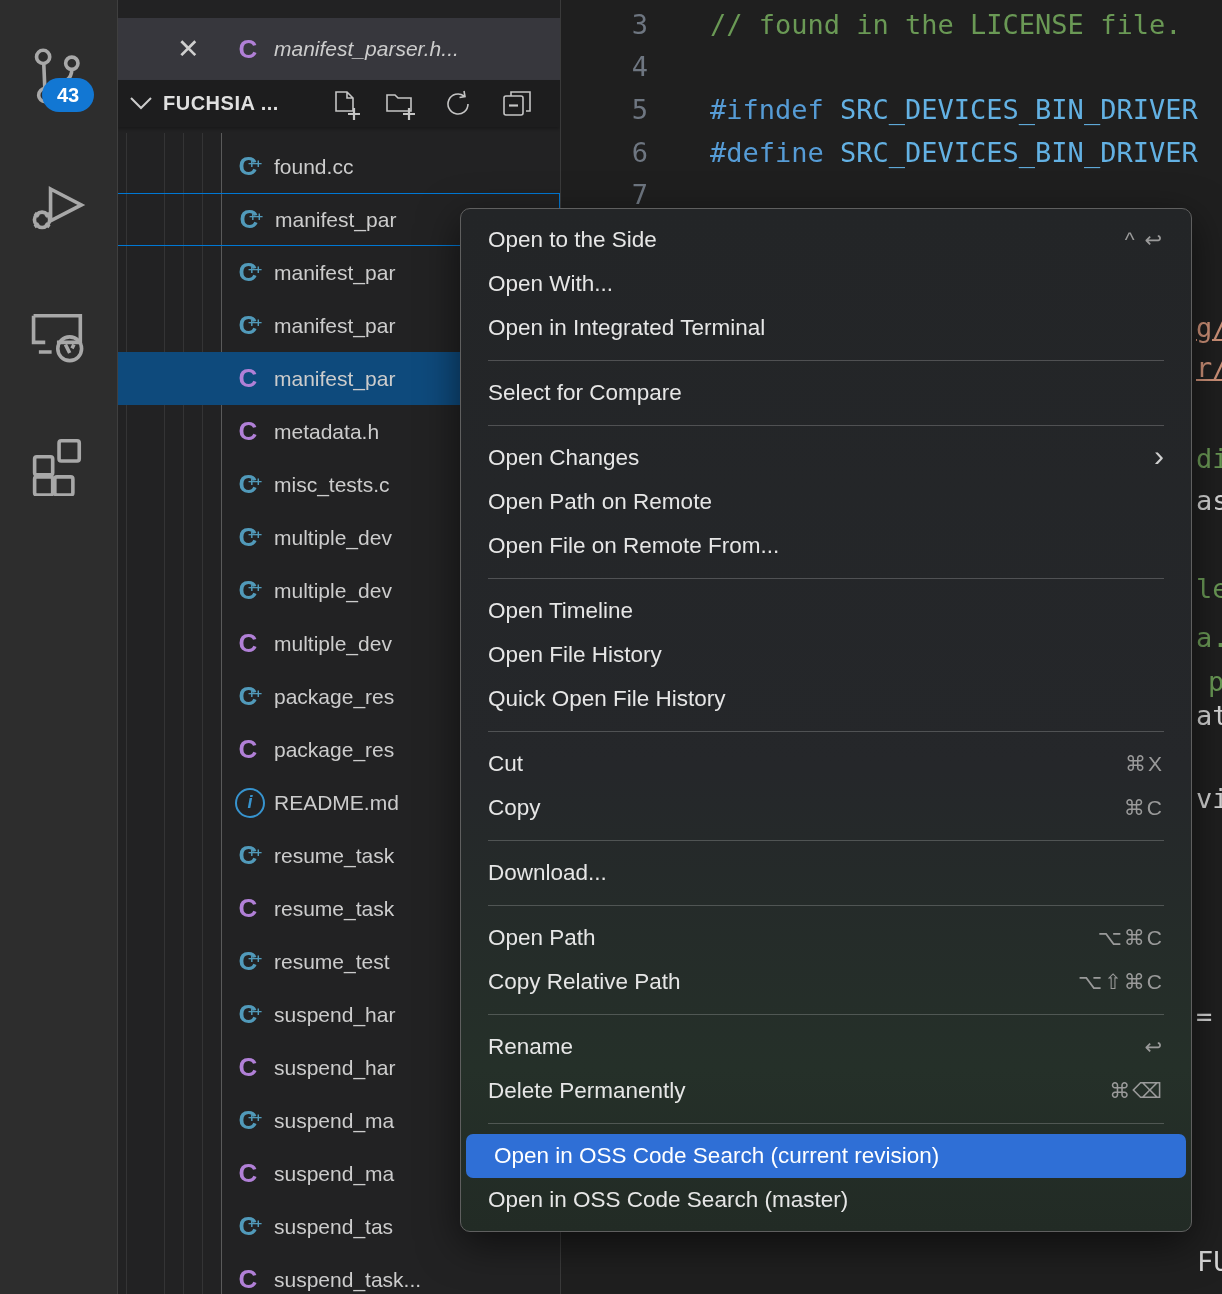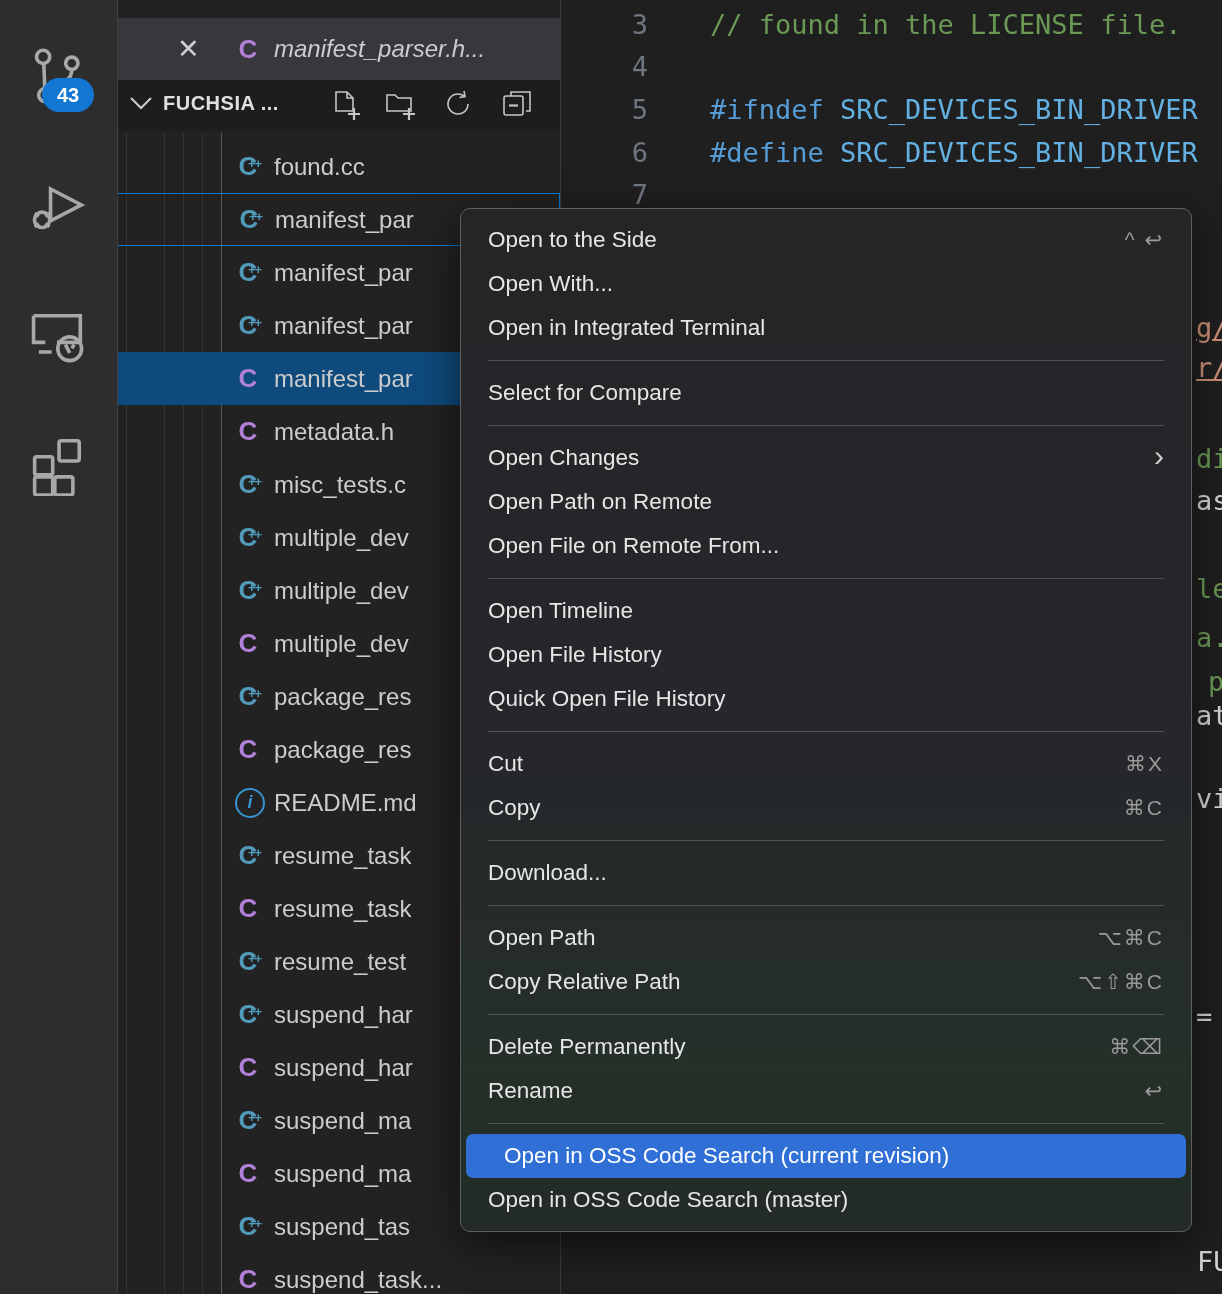--- a/index.html
+++ b/index.html
@@ -42,21 +42,21 @@
   .trow{position:absolute;left:0;width:100%;height:53px;display:flex;align-items:center;box-sizing:border-box;}
   .trow.sel{background:var(--selection_bg);}
   .trow.foc{border:1px solid var(--focus_border);}
   .fi{position:absolute;left:114px;width:34px;font-weight:700;font-size:26px;text-align:center;}
   .fi.cpp{color:var(--cpp_icon);}
   .fi.cpp::after{content:"++";position:absolute;font-size:13px;font-weight:700;
        letter-spacing:-1px;left:17px;top:5px;}
   .fi.c{color:var(--c_icon);}
   .fi.info{left:118px;width:26px;height:26px;border:2.2px solid var(--info_icon);border-radius:50%;
        color:var(--info_icon);font-size:18px;font-weight:700;line-height:25px;font-style:italic;}
-  .flabel{position:absolute;left:157px;font-size:24px;color:var(--text);white-space:nowrap;}
+  .flabel{position:absolute;left:157px;font-size:21px;color:var(--text);white-space:nowrap;}
   
   #editor{position:absolute;left:560px;top:0;width:662px;height:100%;background:var(--editor_bg);z-index:1;}
   #code{position:absolute;top:3px;left:0;right:0;font-family:"DejaVu Sans Mono",monospace;
        font-size:27px;}
   .cl{height:42.6px;display:flex;align-items:center;white-space:pre;}
   .ln{display:inline-block;width:88px;text-align:right;color:var(--linenum);flex:none;}
   .ct{margin-left:62px;}
   .seg.comment{color:var(--comment_green);}
   .seg.directive{color:var(--directive_blue);}
   .seg.macro{color:var(--macro_blue);}
@@ -66,21 +66,21 @@
   .frag.salmon{color:var(--string_salmon);text-decoration:underline;}
   .frag.green{color:var(--comment_green);}
   .frag.white{color:var(--code_white);}
   
   #ctxmenu{position:absolute;left:460px;top:208px;width:732px;box-sizing:border-box;
        padding:9px 0;border:1px solid #5f5f5f;border-radius:10px;z-index:10;
        background:linear-gradient(180deg,#232527 0%,#25272a 55%,#253029 84%,#222b25 100%);
        box-shadow:0 12px 40px rgba(0,0,0,.55);}
   .mitem{position:relative;height:44px;display:flex;align-items:center;
        padding:0 27px;font-size:22.5px;color:var(--menu_text);}
-  .mitem.hl{background:var(--menu_highlight);margin:0 5px;padding:0 38px;border-radius:7px;color:#fff;}
+  .mitem.hl{background:var(--menu_highlight);margin:0 5px;padding:0 28px;border-radius:7px;color:#fff;}
   .mshort{margin-left:auto;color:var(--shortcut);font-size:21px;letter-spacing:2px;}
   .marrow{margin-left:auto;color:#cfcfcf;font-size:30px;line-height:1;margin-top:-4px;}
   .msep{height:1px;margin:10px 27px;background:rgba(235,235,235,.22);}
 </style>
 </head>
 <body>
 
 <div id="app">
 
   <div id="activitybar">
@@ -335,27 +335,27 @@
       <div class="mitem">
         <span class="mlabel">Open Path</span>
         <span class="mshort">⌥⌘C</span>
       </div>
       <div class="mitem">
         <span class="mlabel">Copy Relative Path</span>
         <span class="mshort">⌥⇧⌘C</span>
       </div>
       <div class="msep"></div>
       <div class="mitem">
+        <span class="mlabel">Rename</span>
+        <span class="mshort">↩</span>
+      </div>
+      <div class="mitem">
         <span class="mlabel">Delete Permanently</span>
         <span class="mshort">⌘⌫</span>
       </div>
-      <div class="mitem">
-        <span class="mlabel">Rename</span>
-        <span class="mshort">↩</span>
-      </div>
       <div class="msep"></div>
       <div class="mitem hl">
         <span class="mlabel">Open in OSS Code Search (current revision)</span>
       </div>
       <div class="mitem">
         <span class="mlabel">Open in OSS Code Search (master)</span>
       </div>
     </div>
 </div>
 

